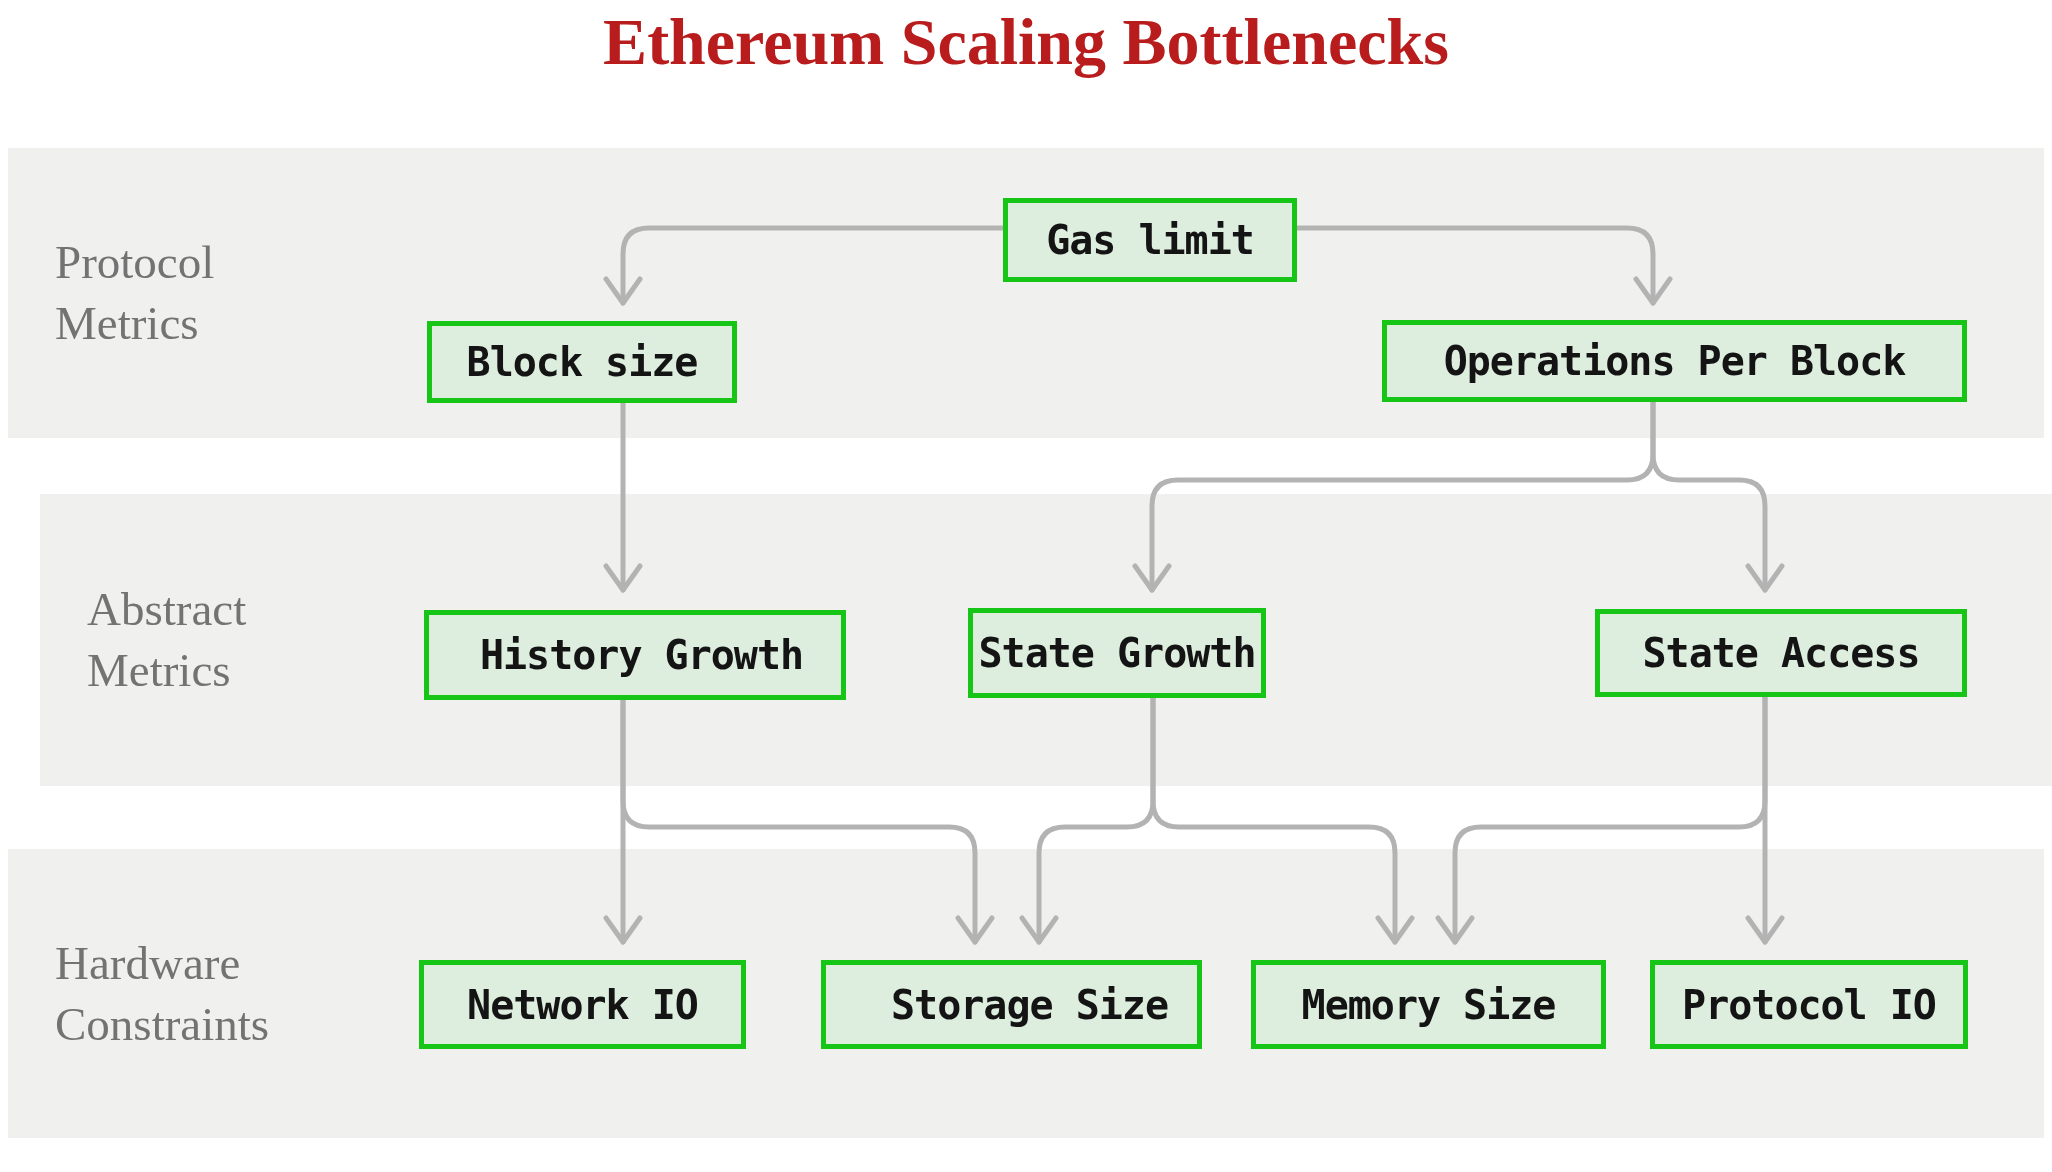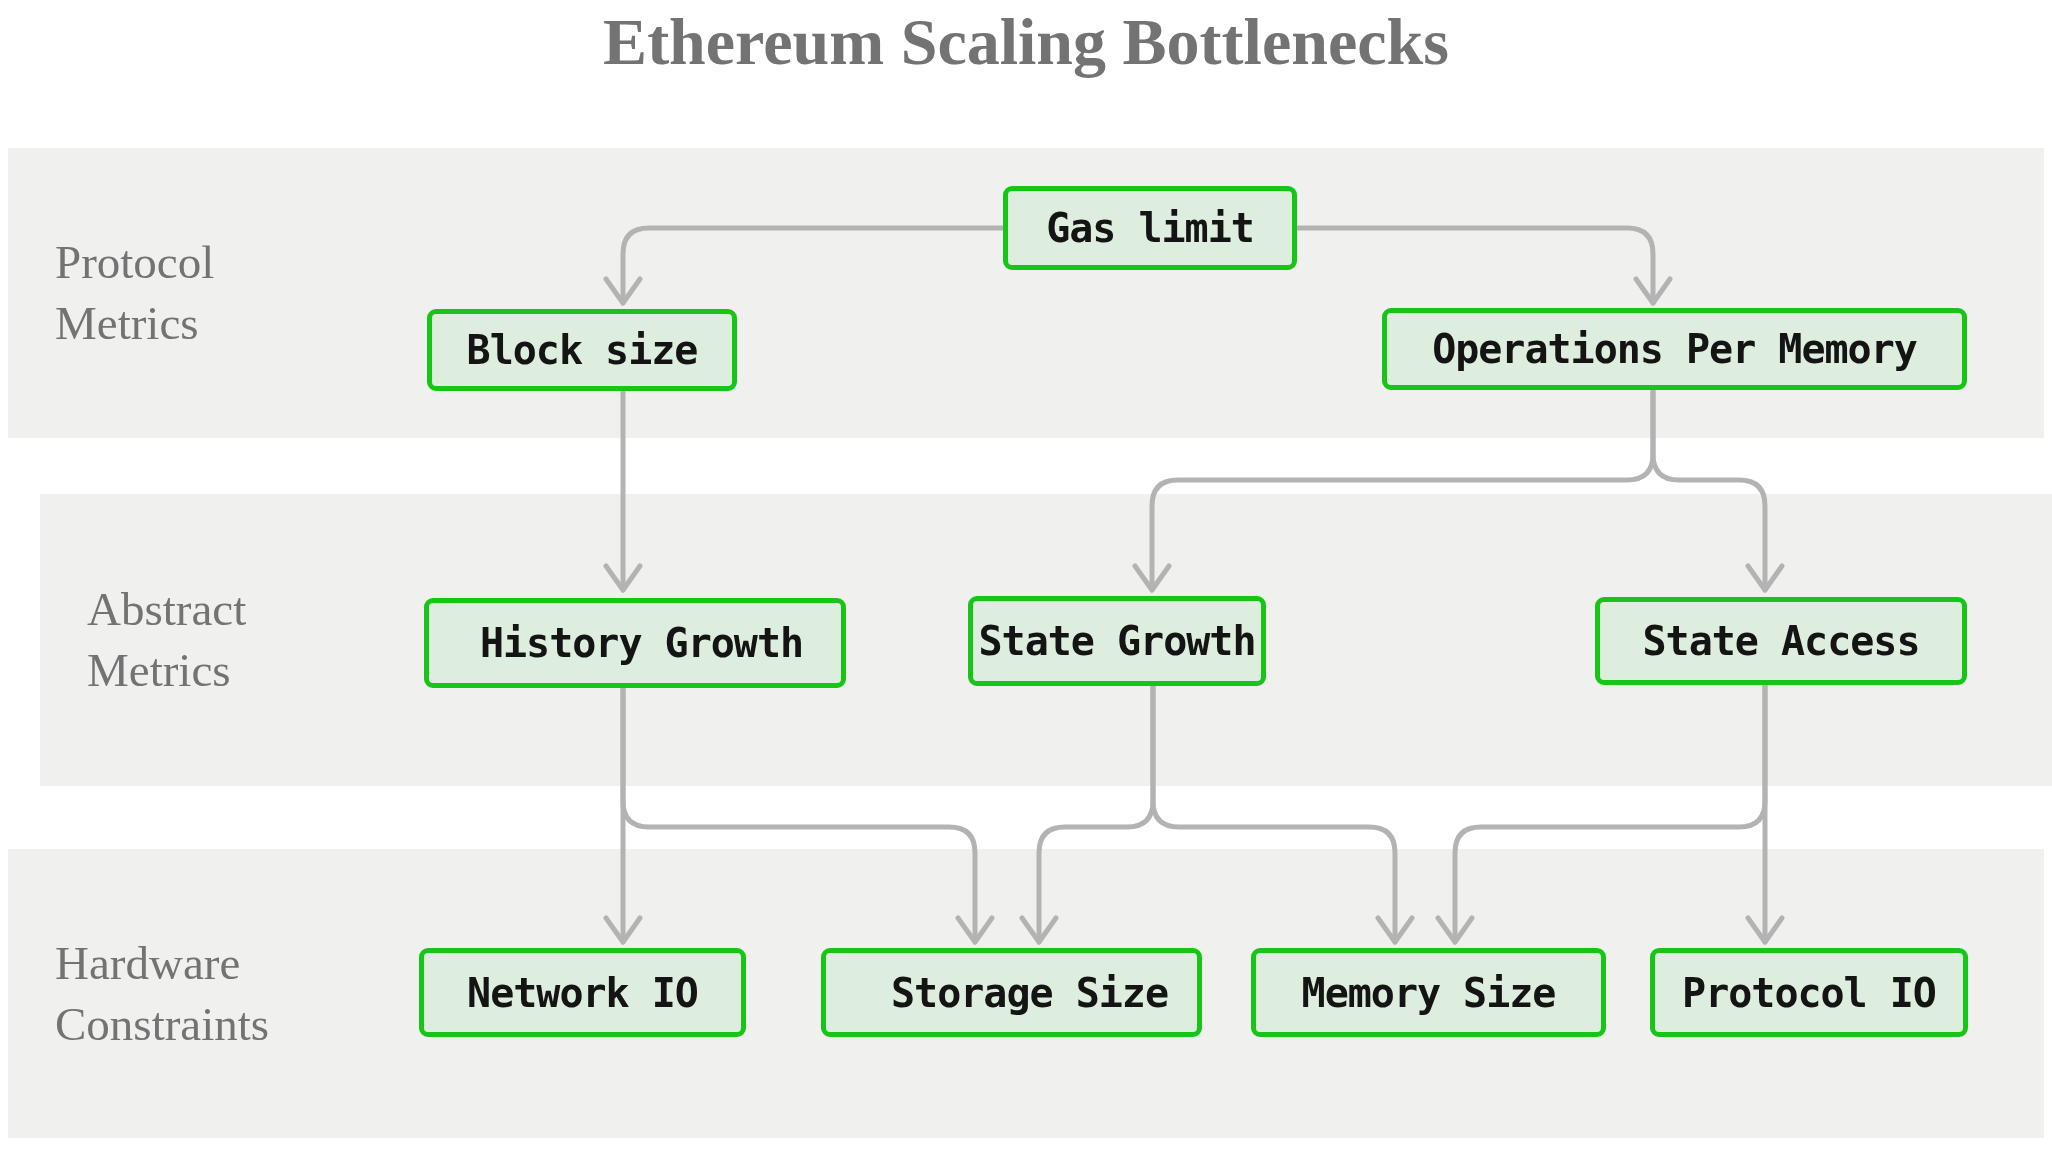--- a/index.html
+++ b/index.html
@@ -9,45 +9,46 @@
     background:#ffffff;
     font-family:"Liberation Serif", serif;
     overflow:hidden;
   }
   .title{
     position:absolute;
     left:0;top:4px;width:100%;
     text-align:center;
     font-size:66px;
     font-weight:600;
-    color:#737373;
+    color:#b91c1c;
     letter-spacing:0px;
   }
   .band{
     position:absolute;
     left:8px;width:2036px;
     display:flex;align-items:center;
   }
   .band-label{
     margin-left:47px;
     font-size:47px;
     line-height:61px;
     color:#737373;
   }
   .node{
     position:absolute;
     box-sizing:border-box;
     display:flex;align-items:center;justify-content:center;
-    border-radius:9px;
+    border-radius:0;
     font-family:"DejaVu Sans Mono", monospace;
     font-weight:bold;
     font-size:40px;
     letter-spacing:-1px;
     color:#141414;
     white-space:nowrap;
+    margin-top:12px;
   }
   svg#edges{position:absolute;left:0;top:0;}
 </style>
 </head>
 <body>
 
 <div id="stage">
   <div class="title">Ethereum Scaling Bottlenecks</div>
   <div id="bands">
       <div class="band" style="top: 148px; height: 290px; background: rgb(240, 240, 239);">
@@ -111,21 +112,21 @@
         <path d="M 1438 918 L 1455 942 L 1472 918" fill="none" stroke="#b3b3b3" stroke-width="5" stroke-linecap="round" stroke-linejoin="round"></path>
       </g>
       <g>
         <path d="M 1765 685 L 1765 942" fill="none" stroke="#b3b3b3" stroke-width="5" stroke-linecap="round"></path>
         <path d="M 1748 918 L 1765 942 L 1782 918" fill="none" stroke="#b3b3b3" stroke-width="5" stroke-linecap="round" stroke-linejoin="round"></path>
       </g>
     </svg>
   <div id="nodes">
       <div class="node" style="left: 1003px; top: 186px; width: 294px; height: 84px; background: rgb(221, 237, 222); border: 5px solid rgb(22, 197, 22);">Gas limit</div>
       <div class="node" style="left: 427px; top: 309px; width: 310px; height: 82px; background: rgb(221, 237, 222); border: 5px solid rgb(22, 197, 22);">Block size</div>
-      <div class="node" style="left: 1382px; top: 308px; width: 585px; height: 82px; background: rgb(221, 237, 222); border: 5px solid rgb(22, 197, 22);">Operations Per Memory</div>
+      <div class="node" style="left: 1382px; top: 308px; width: 585px; height: 82px; background: rgb(221, 237, 222); border: 5px solid rgb(22, 197, 22);">Operations Per Block</div>
       <div class="node" style="left: 424px; top: 598px; width: 422px; height: 90px; background: rgb(221, 237, 222); border: 5px solid rgb(22, 197, 22); padding-left: 13px;">History Growth</div>
       <div class="node" style="left: 968px; top: 596px; width: 298px; height: 90px; background: rgb(221, 237, 222); border: 5px solid rgb(22, 197, 22);">State Growth</div>
       <div class="node" style="left: 1595px; top: 597px; width: 372px; height: 88px; background: rgb(221, 237, 222); border: 5px solid rgb(22, 197, 22);">State Access</div>
       <div class="node" style="left: 419px; top: 948px; width: 327px; height: 89px; background: rgb(221, 237, 222); border: 5px solid rgb(22, 197, 22);">Network IO</div>
       <div class="node" style="left: 821px; top: 948px; width: 381px; height: 89px; background: rgb(221, 237, 222); border: 5px solid rgb(22, 197, 22); padding-left: 36px;">Storage Size</div>
       <div class="node" style="left: 1251px; top: 948px; width: 355px; height: 89px; background: rgb(221, 237, 222); border: 5px solid rgb(22, 197, 22);">Memory Size</div>
       <div class="node" style="left: 1650px; top: 948px; width: 318px; height: 89px; background: rgb(221, 237, 222); border: 5px solid rgb(22, 197, 22);">Protocol IO</div>
     </div>
 </div>
 

